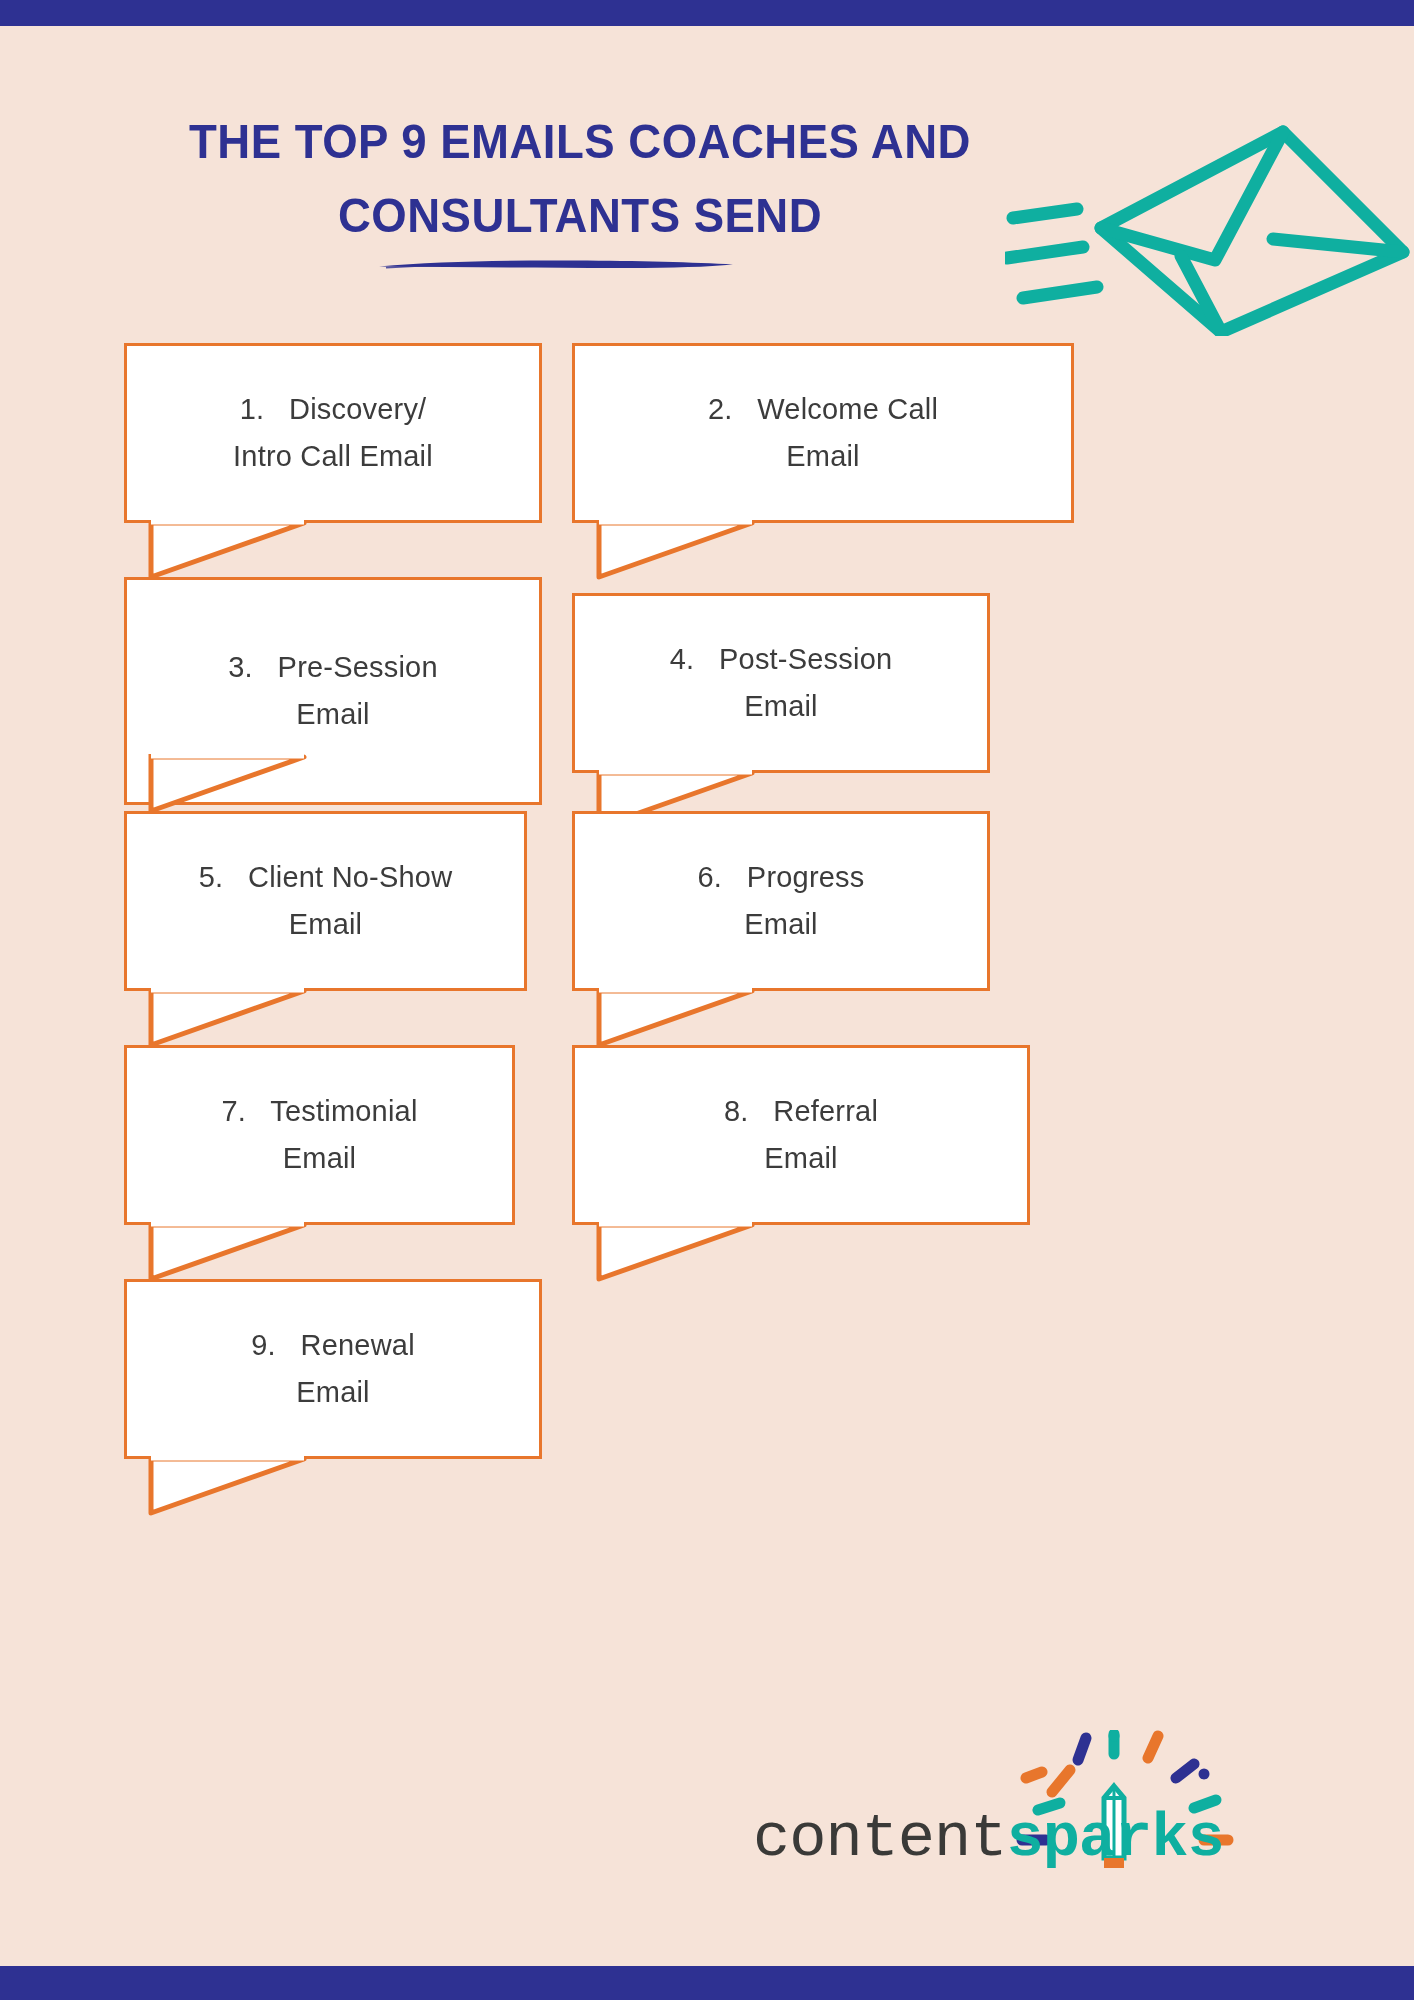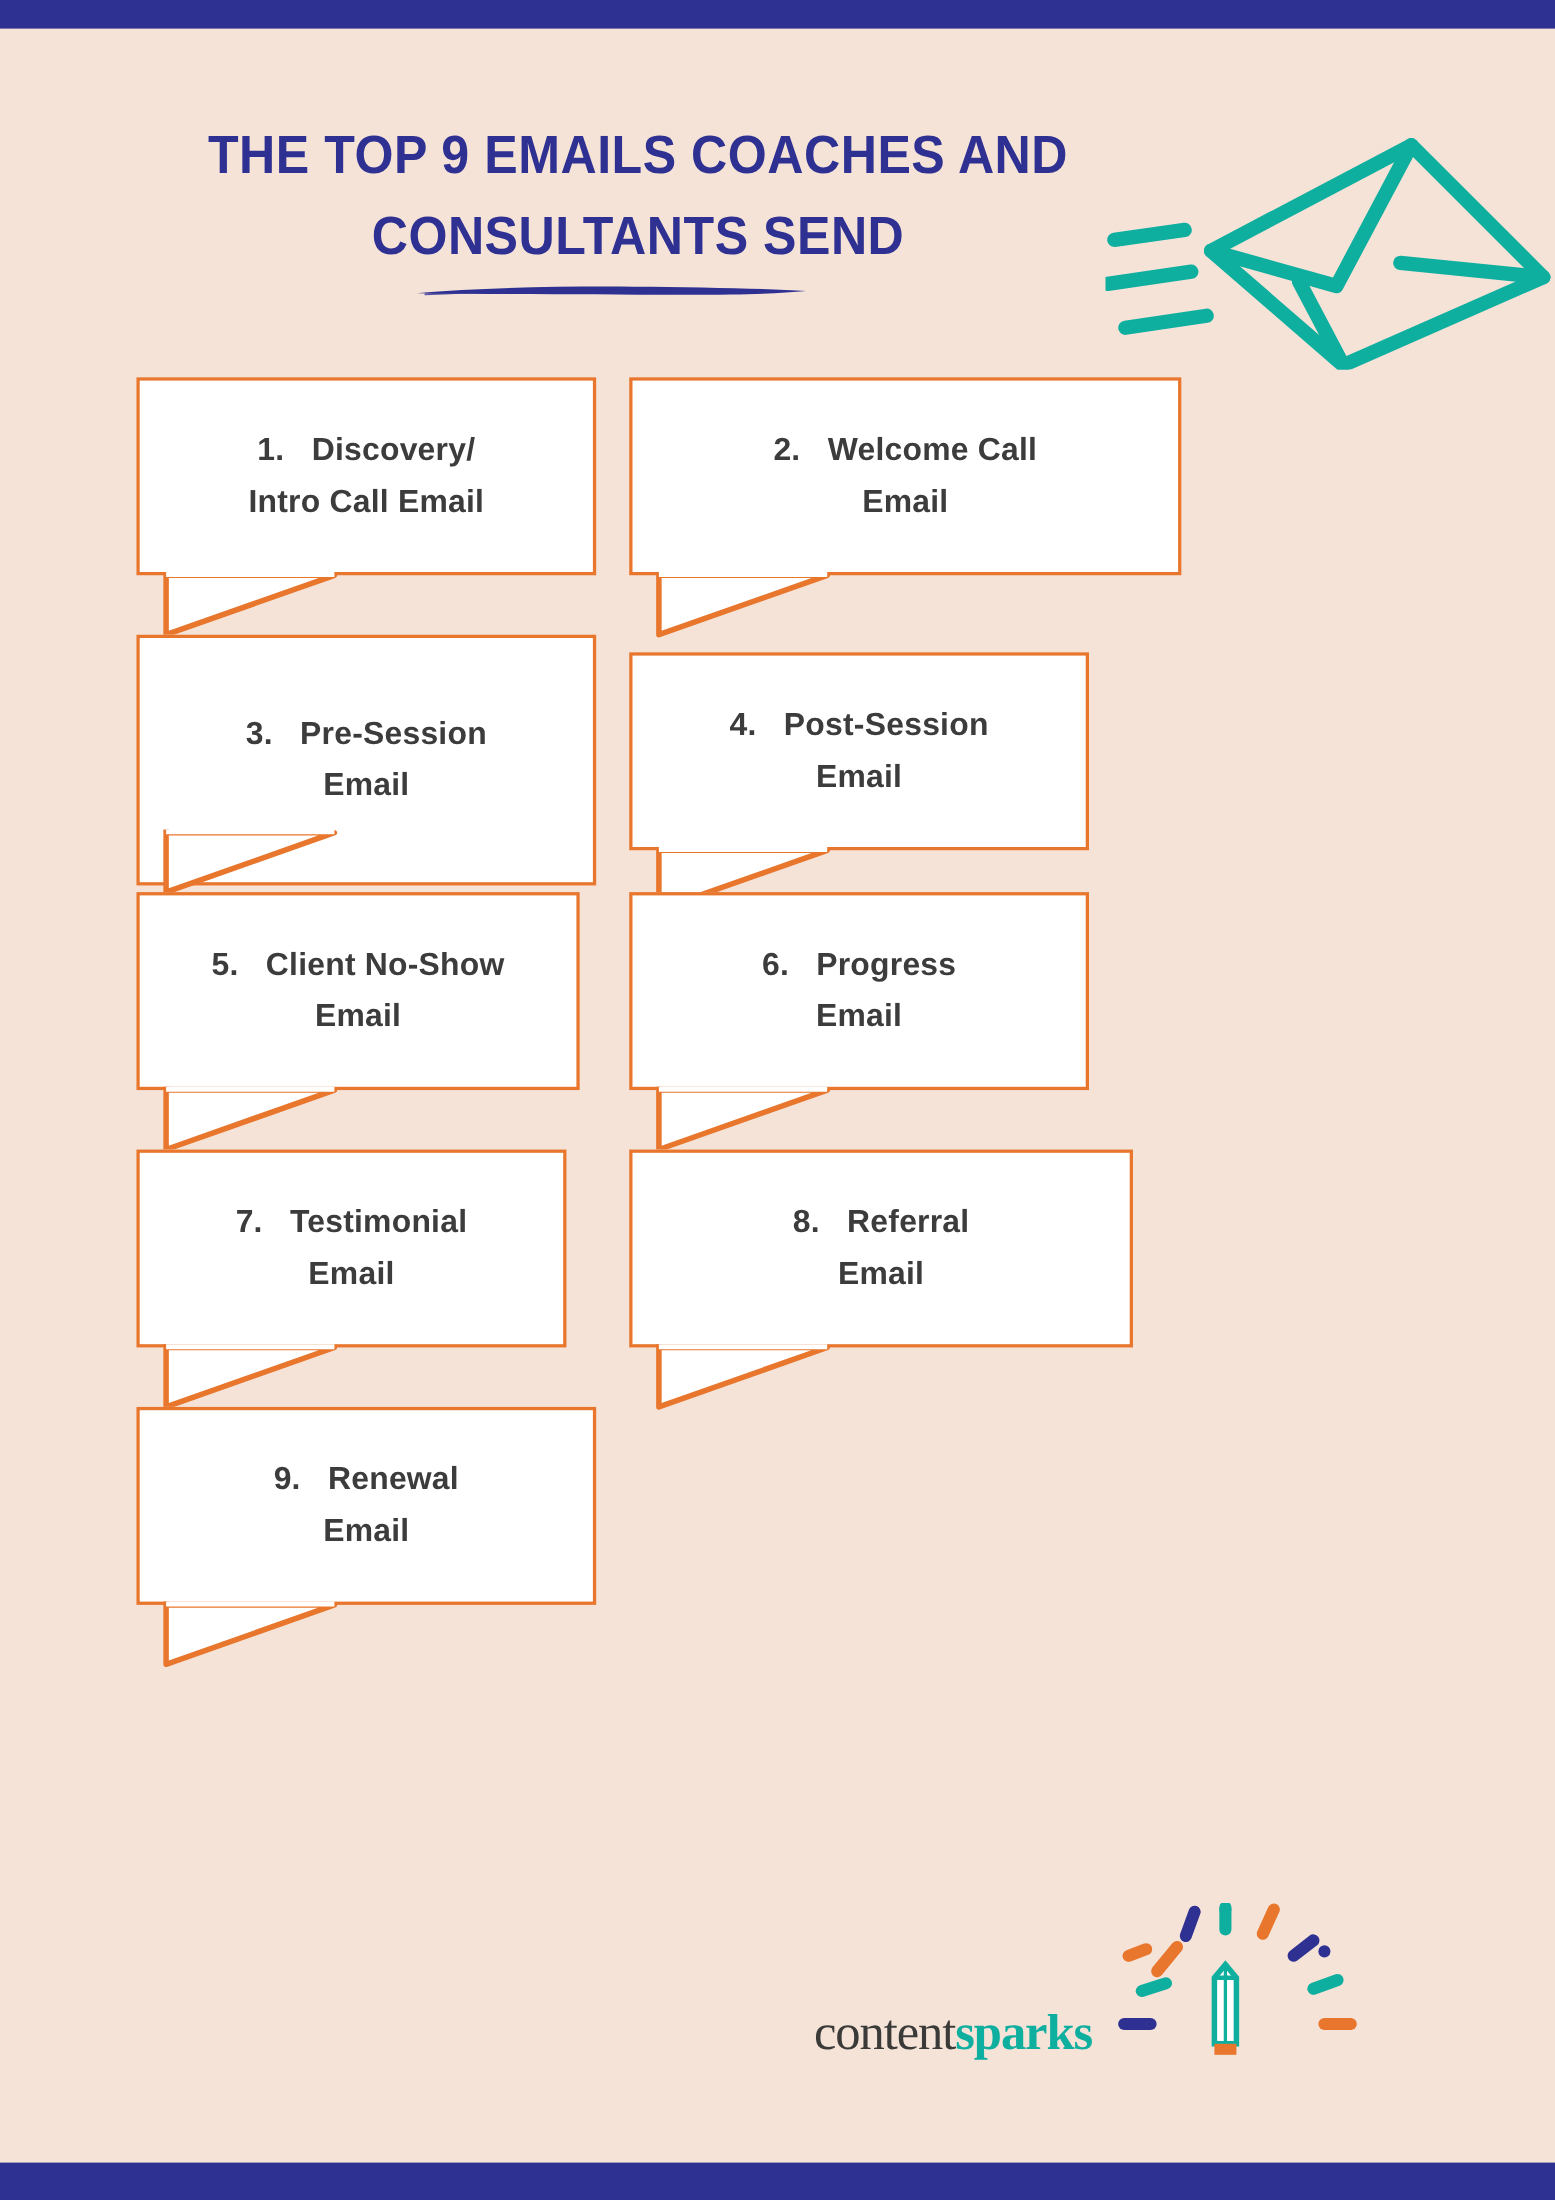--- a/index.html
+++ b/index.html
@@ -93,21 +93,21 @@
     top: 0;
     width: 100%;
     height: 100%;
     display: flex;
     flex-direction: column;
     align-items: center;
     justify-content: center;
     text-align: center;
     font-size: 29px;
     line-height: 47px;
-    font-weight: bold;
+    font-weight: normal;
     color: #3C3C3C;
     padding: 0 42px;
     box-sizing: border-box;
     letter-spacing: 0.2px;
     white-space: pre-line;
   }
   .bubble .tail {
     position: absolute;
     pointer-events: none;
   }
@@ -115,26 +115,26 @@
   
   .logo {
     position: absolute;
     left: 740px;
     top: 1740px;
     width: 520px;
     height: 140px;
   }
   .logo-word {
     position: absolute;
-    left: 0;
+    left: 13px;
     bottom: 6px;
-    font-size: 46px;
+    font-size: 62px;
     letter-spacing: -1px;
     white-space: nowrap;
-    font-family: Liberation Serif, serif;
+    font-family: Liberation Mono, monospace;
   }
   .logo-content { color: #3A3A38; font-weight: 300; }
   .logo-sparks  { color: #0FAFA0; font-weight: bold; }
   .logo-burst {
     position: absolute;
     left: 268px;
     top: -10px;
     width: 230px;
     height: 150px;
   }

